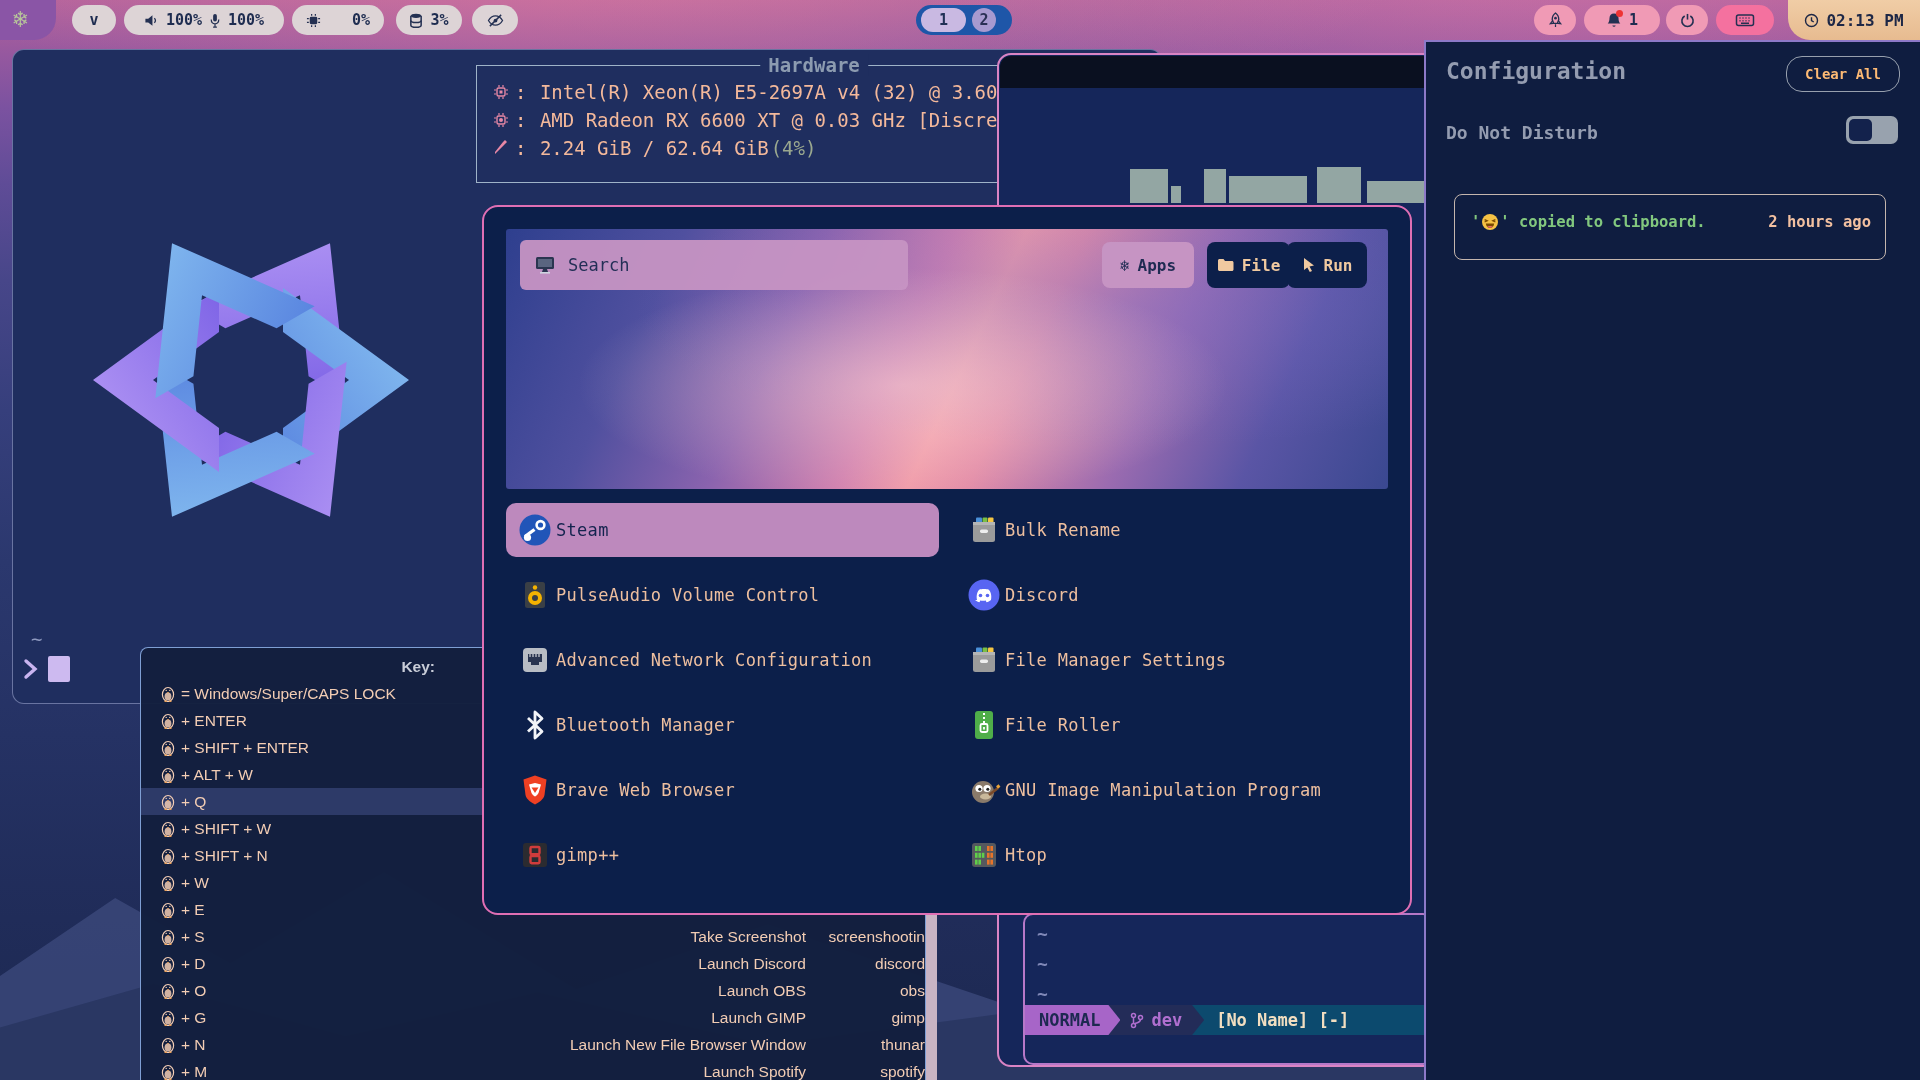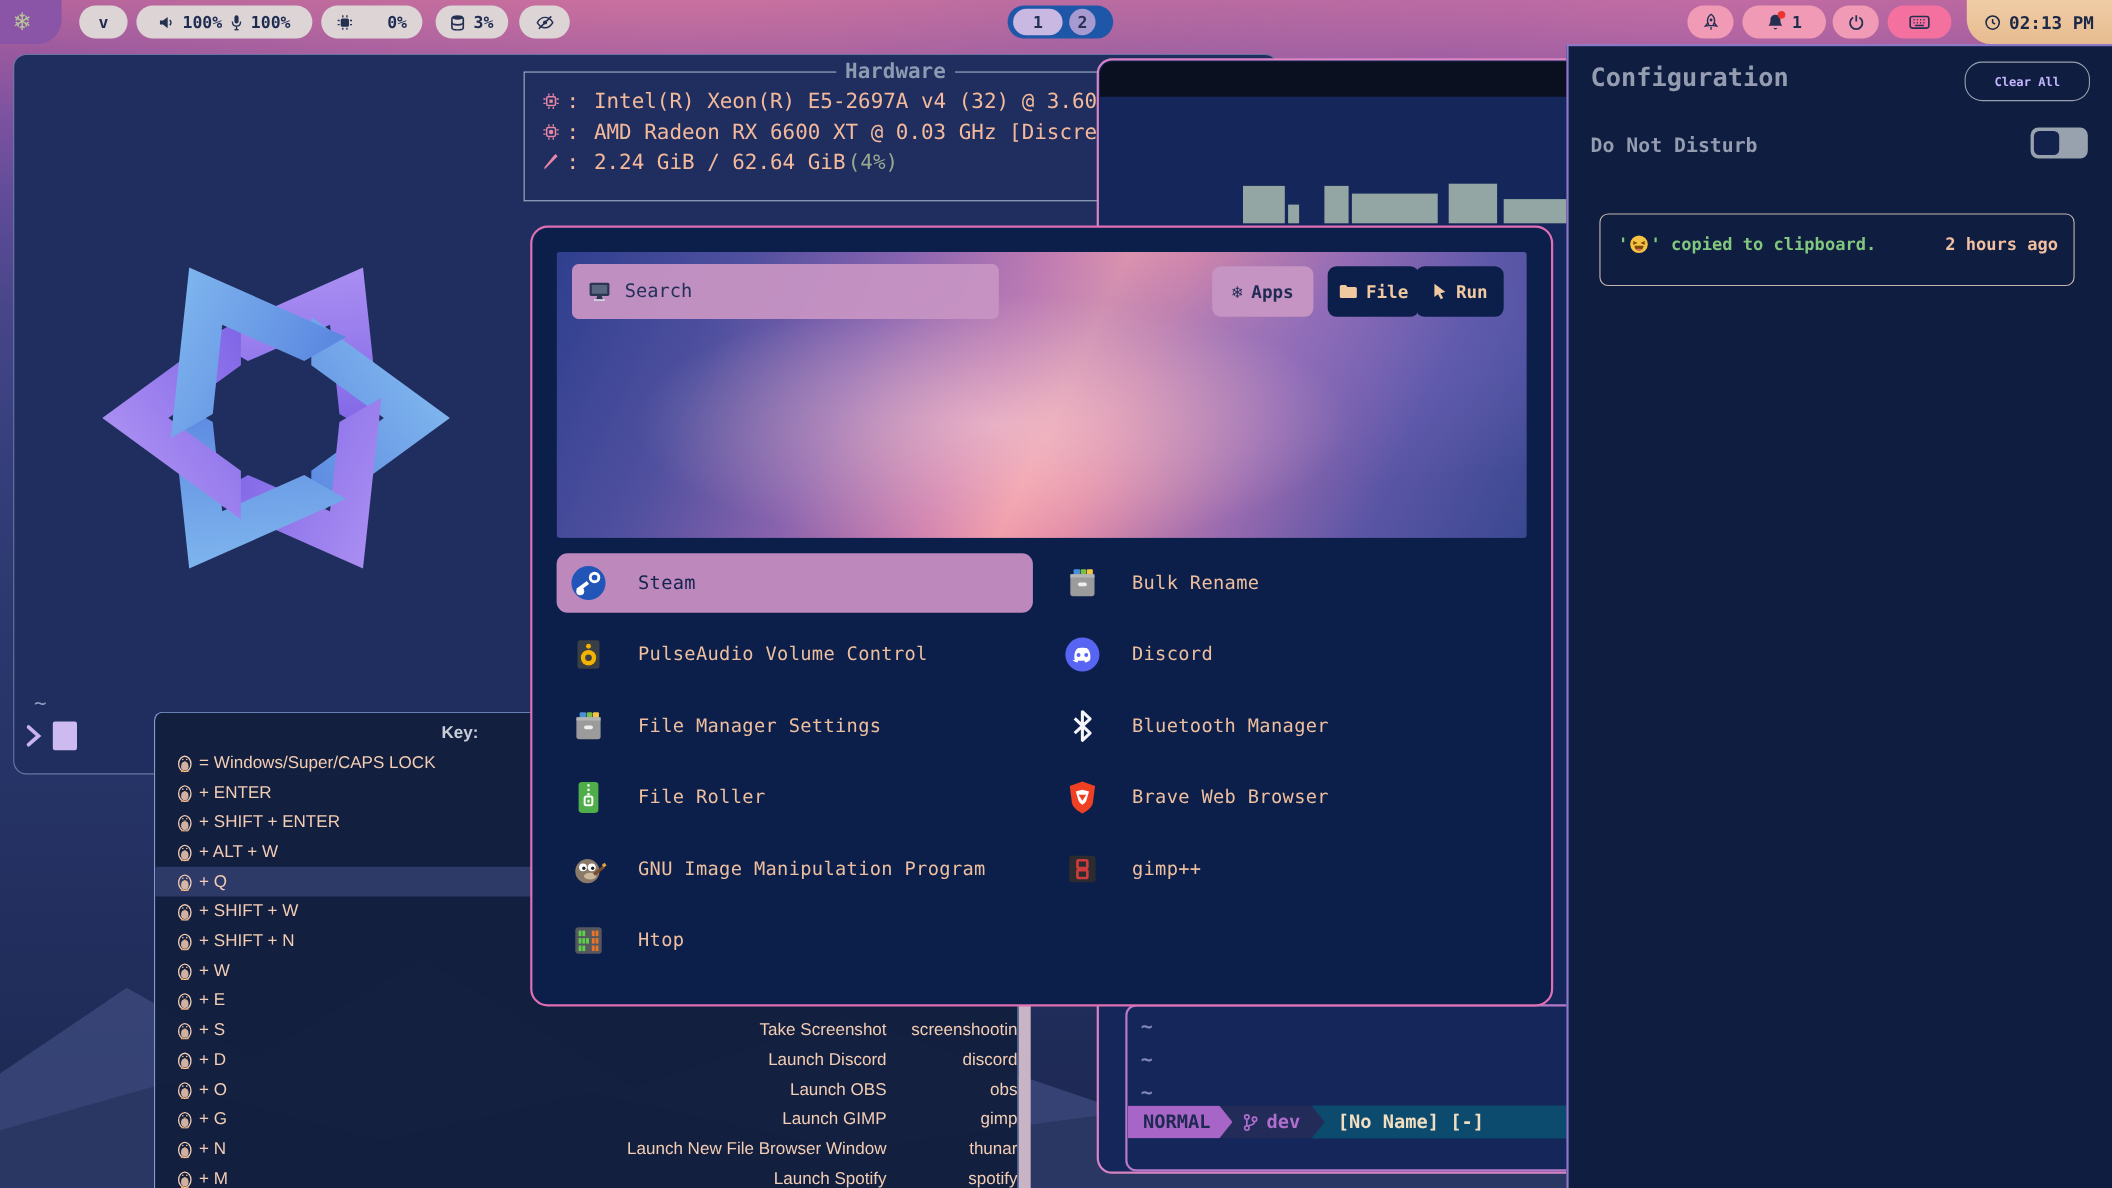--- a/index.html
+++ b/index.html
@@ -95,31 +95,31 @@
   #search-bar { position:absolute; left:36px; top:33px; width:388px; height:50px; background:rgba(198,148,195,.95);
     border-radius:6px; display:flex; align-items:center; gap:12px; padding-left:14px;
     color:#232f56; font-size:17px; }
   .ltab { position:absolute; top:35px; height:46px; border-radius:8px; display:flex; align-items:center;
     justify-content:center; gap:8px; font-size:16px; font-weight:bold; }
   #tab-apps { left:618px; width:92px; background:#c694c3; color:#1f2b52; }
   #tab-file { left:723px; width:83px; background:#0c1f4a; color:#f0c9a0; }
   #tab-run  { left:803px; width:80px; background:#0c1f4a; color:#f0c9a0; }
   #app-grid { position:absolute; left:22px; right:22px; top:296px;
     display:grid; grid-template-columns:1fr 1fr; column-gap:16px; row-gap:11px; grid-auto-rows:54px; }
-  .app-item { display:flex; align-items:center; gap:28px; padding-left:12px; border-radius:10px;
+  .app-item { display:flex; align-items:center; gap:4px; padding-left:12px; border-radius:10px;
     color:#eebf9f; font-size:17px; letter-spacing:.3px; }
   .app-item.selected { background:#bd89bd; color:#13234e; }
   .app-icon { width:34px; height:34px; flex:none; display:flex; }
 
   
   #notif { position:absolute; left:1424px; top:40px; width:496px; height:1040px; z-index:6;
     background:#0f1d40; border-left:2px solid #8d79c8; border-top:2px solid #8d79c8; }
   #notif-title { position:absolute; left:20px; top:16px; color:#949cb0; font-size:23px; font-weight:bold; }
   #clear-all { position:absolute; right:20px; top:14px; width:114px; height:36px; border:1.5px solid #97a0ae;
-    border-radius:16px; color:#c4b5fd; font-size:11px; font-weight:bold; display:flex; align-items:center; justify-content:center; }
+    border-radius:16px; color:#fdba74; font-size:14px; font-weight:bold; display:flex; align-items:center; justify-content:center; }
   #dnd-label { position:absolute; left:20px; top:80px; color:#949cb0; font-size:18px; font-weight:bold; }
   #dnd-toggle { position:absolute; right:22px; top:74px; width:52px; height:28px; background:#98a2ae; border-radius:7px; }
   #dnd-knob { position:absolute; left:3px; top:3px; width:23px; height:22px; background:#13224c; border-radius:5px; }
   #notif-card { position:absolute; left:28px; top:152px; right:34px; height:66px;
     border:1.5px solid #c4b6ae; border-radius:8px; background:#0f1d40; }
   #notif-card .line { position:absolute; left:16px; top:18px; right:14px; display:flex; align-items:center;
     font-size:15.5px; font-weight:bold; }
   .n-green { color:#82c77e; }
   .n-time { margin-left:auto; color:#f2c0a0; }
 </style>
@@ -625,20 +625,30 @@
               <path d="M10 22c-1-5 .5-9 2.5-10.5 1.5-.8 7.5-.8 9 0 2 1.5 3.5 5.5 2.5 10.5-1.5 1.3-3 2-4.5 2.2l-.8-1.7c-1 .3-4.4.3-5.4 0l-.8 1.7c-1.5-.2-3-.9-4.5-2.2z" fill="#fff"></path>
               <circle cx="13.5" cy="17.5" r="1.8" fill="#5865f2"></circle>
               <circle cx="20.5" cy="17.5" r="1.8" fill="#5865f2"></circle>
             </svg>
           </span>
           <span class="app-label">Discord</span>
         </div>
         <div class="app-item">
           <span class="app-icon">
             <svg width="34" height="34" viewBox="0 0 34 34">
+              <rect x="5" y="5" width="24" height="24" rx="4" fill="#b9bdc4"></rect>
+              <path d="M10 11h14v8h-3v3h-8v-3h-3z" fill="#2a3550"></path>
+              <path d="M12 11v3M15 11v3M18 11v3M21 11v3" stroke="#b9bdc4" stroke-width="1.4"></path>
+            </svg>
+          </span>
+          <span class="app-label">Advanced Network Configuration</span>
+        </div>
+        <div class="app-item">
+          <span class="app-icon">
+            <svg width="34" height="34" viewBox="0 0 34 34">
               <rect x="9" y="4.5" width="6" height="6" rx="1" fill="#4a90d9"></rect>
               <rect x="15.5" y="4.5" width="5" height="6" rx="1" fill="#7bc043"></rect>
               <rect x="21" y="4.5" width="5.5" height="6" rx="1" fill="#f5c542"></rect>
               <rect x="6" y="9" width="22" height="20" rx="2.5" fill="#9b9b9b"></rect>
               <rect x="6" y="9" width="22" height="3" fill="#b5b5b5"></rect>
               <rect x="13" y="16.5" width="8" height="3.4" rx="1.6" fill="#eee"></rect>
             </svg>
           </span>
           <span class="app-label">File Manager Settings</span>
         </div>

